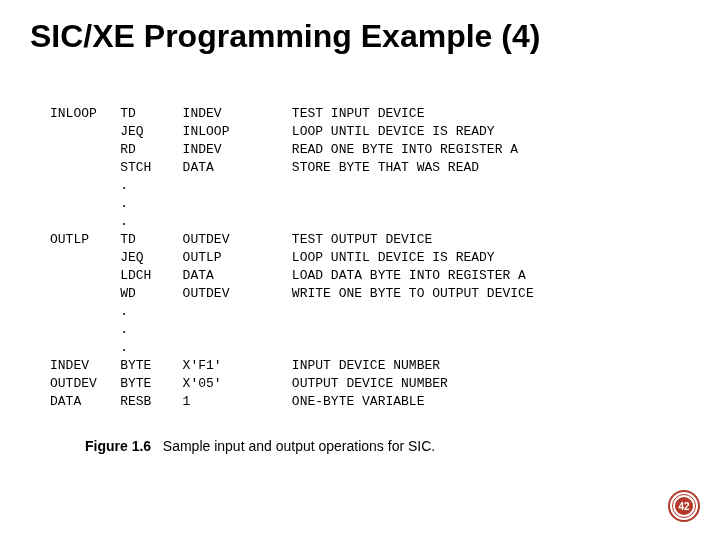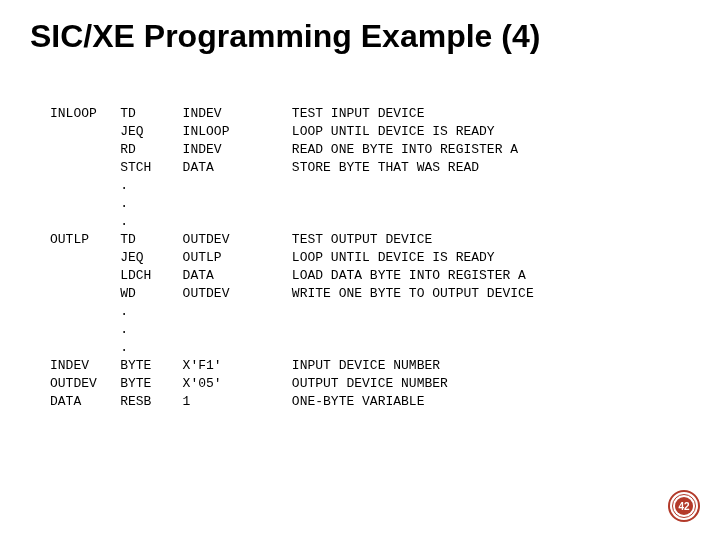--- a/index.html
+++ b/index.html
@@ -87,20 +87,25 @@
 </style>
 </head>
 <body>
 
 <div class="slide">
 
   <div class="title">SIC/XE Programming Example (4)</div>
 
   <div class="code-area" id="code-listing"><div>INLOOP   TD      INDEV         TEST INPUT DEVICE</div><div>         JEQ     INLOOP        LOOP UNTIL DEVICE IS READY</div><div>         RD      INDEV         READ ONE BYTE INTO REGISTER A</div><div>         STCH    DATA          STORE BYTE THAT WAS READ</div><div>         .                     </div><div>         .                     </div><div>         .                     </div><div>OUTLP    TD      OUTDEV        TEST OUTPUT DEVICE</div><div>         JEQ     OUTLP         LOOP UNTIL DEVICE IS READY</div><div>         LDCH    DATA          LOAD DATA BYTE INTO REGISTER A</div><div>         WD      OUTDEV        WRITE ONE BYTE TO OUTPUT DEVICE</div><div>         .                     </div><div>         .                     </div><div>         .                     </div><div>INDEV    BYTE    X'F1'         INPUT DEVICE NUMBER</div><div>OUTDEV   BYTE    X'05'         OUTPUT DEVICE NUMBER</div><div>DATA     RESB    1             ONE-BYTE VARIABLE</div></div>
 
+  <div class="caption">
+    <strong>Figure 1.6</strong>
+    <span> &nbsp; </span>
+    <span>Sample input and output operations for SIC.</span>
+  </div>
 
   <div class="page-badge">
     <div class="ring-outer"></div>
     <div class="ring-inner"></div>
     <div class="disc">42</div>
   </div>
 
 </div>
 
 </body></html>

